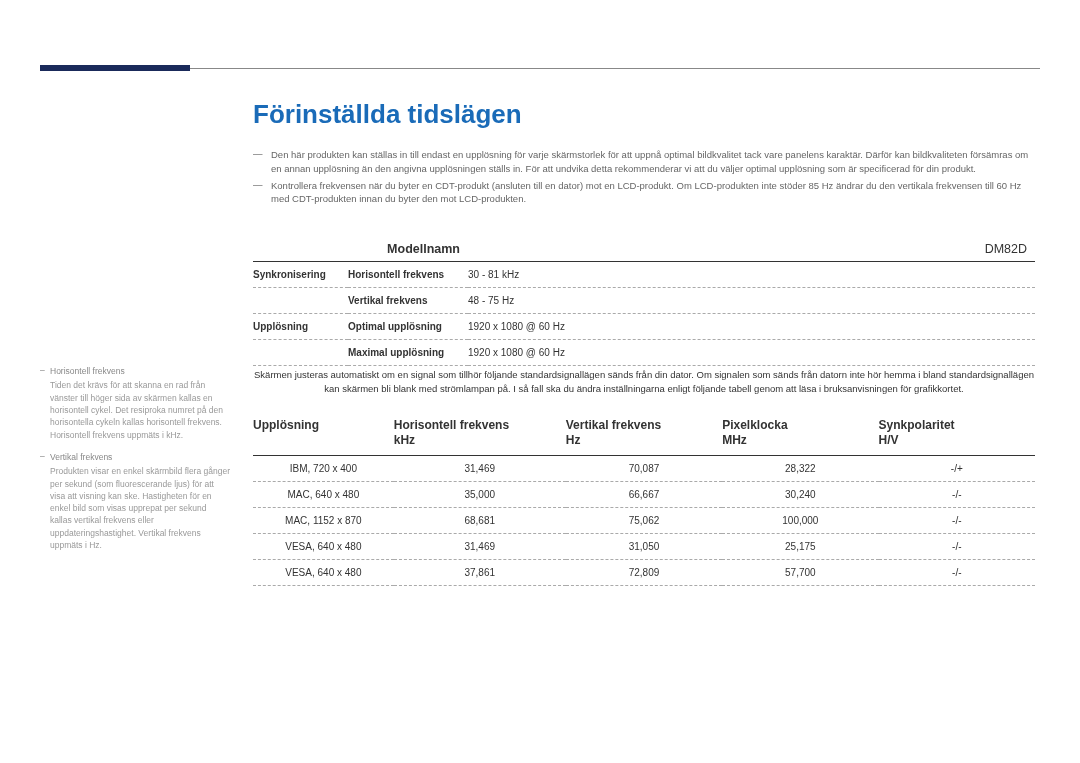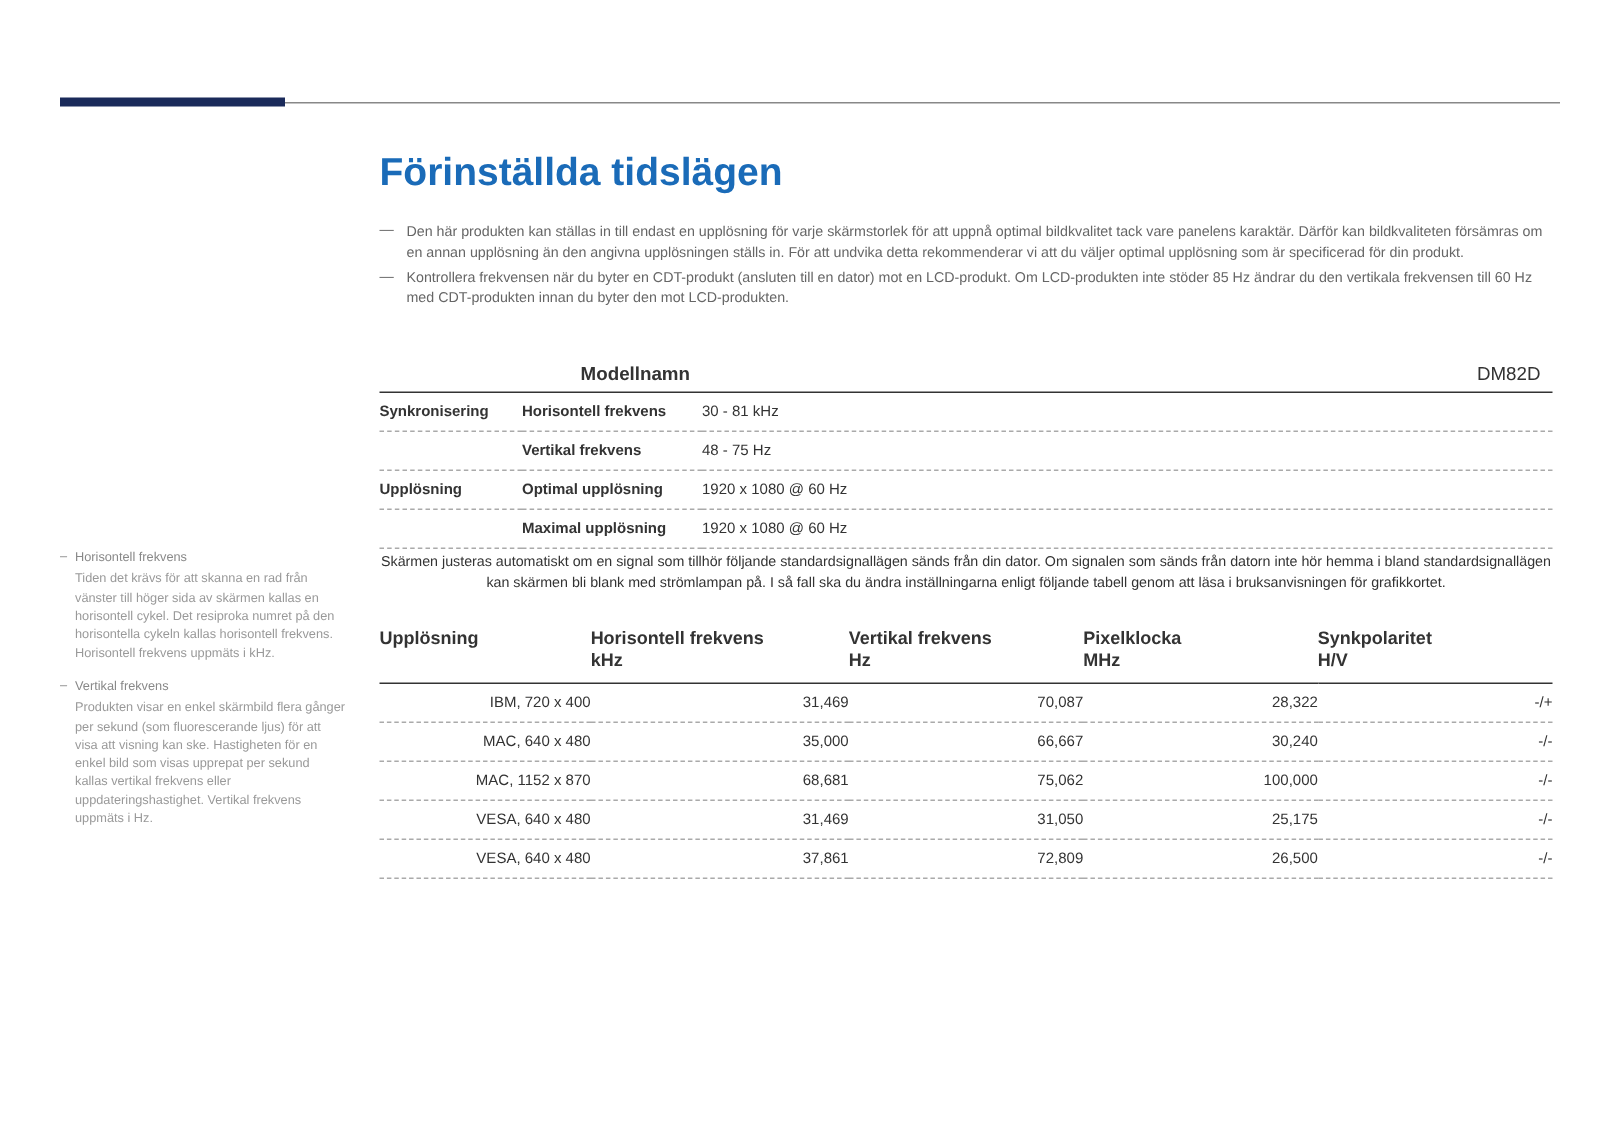--- a/index.html
+++ b/index.html
@@ -107,21 +107,21 @@
     font-weight:700;
     text-align:left;
     border-bottom: 1px solid #333;
     padding: 6px 0 6px 0;
     vertical-align: top;
     line-height: 1.3;
   }
   .timing-row td {
     padding: 7px 0;
     border-bottom: 1px dashed #aaa;
-    text-align:right;
+    text-align:center;
   }
   .tcol1{width:18%;}
   .tcol2{width:22%;}
   .tcol3{width:20%;}
   .tcol4{width:20%;margin-left:36px;}
   .tcol5{width:20%;}
 </style>
 </head>
 <body>
 
@@ -227,18 +227,18 @@
       <td>VESA, 640 x 480</td>
       <td>31,469</td>
       <td>31,050</td>
       <td>25,175</td>
       <td>-/-</td>
     </tr>
     <tr class="timing-row">
       <td>VESA, 640 x 480</td>
       <td>37,861</td>
       <td>72,809</td>
-      <td>26,500</td>
+      <td>57,700</td>
       <td>-/-</td>
     </tr>
   </tbody>
     </table>
 </main>
 
 </body></html>

